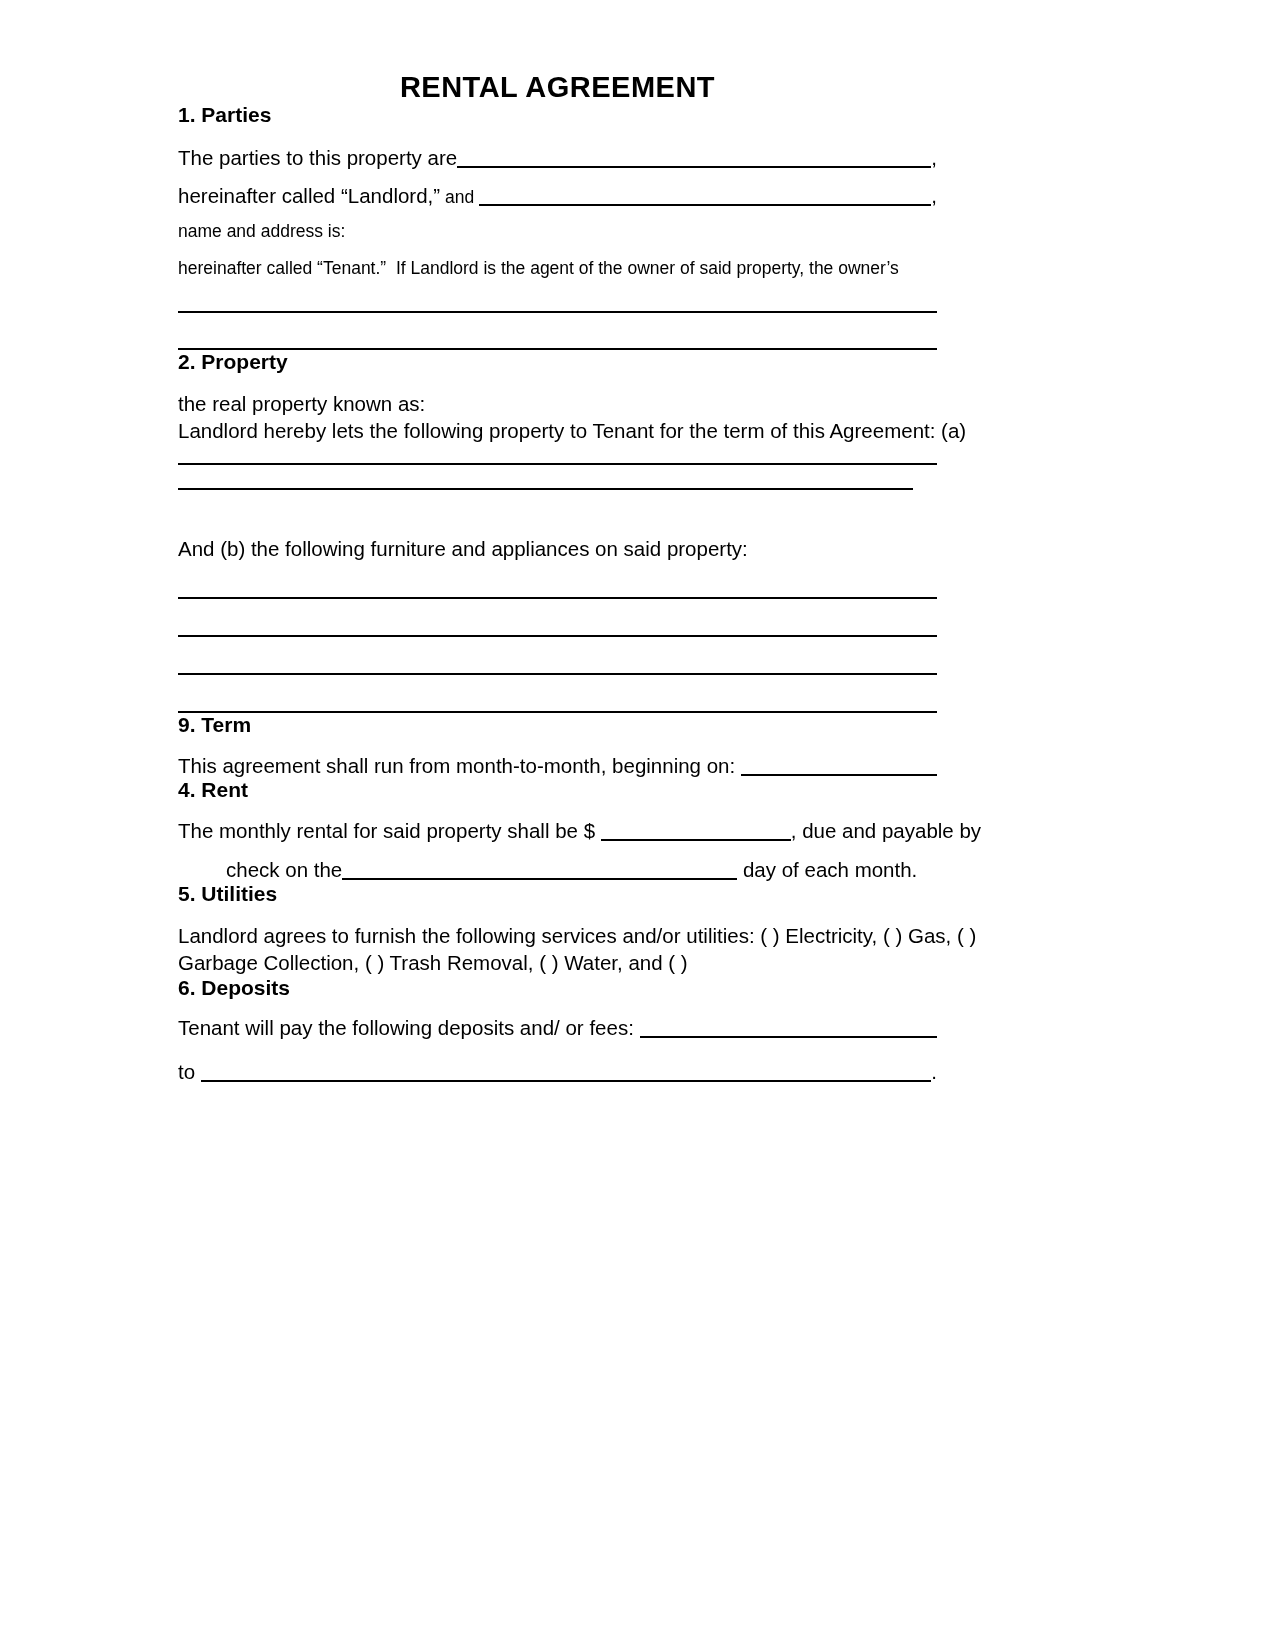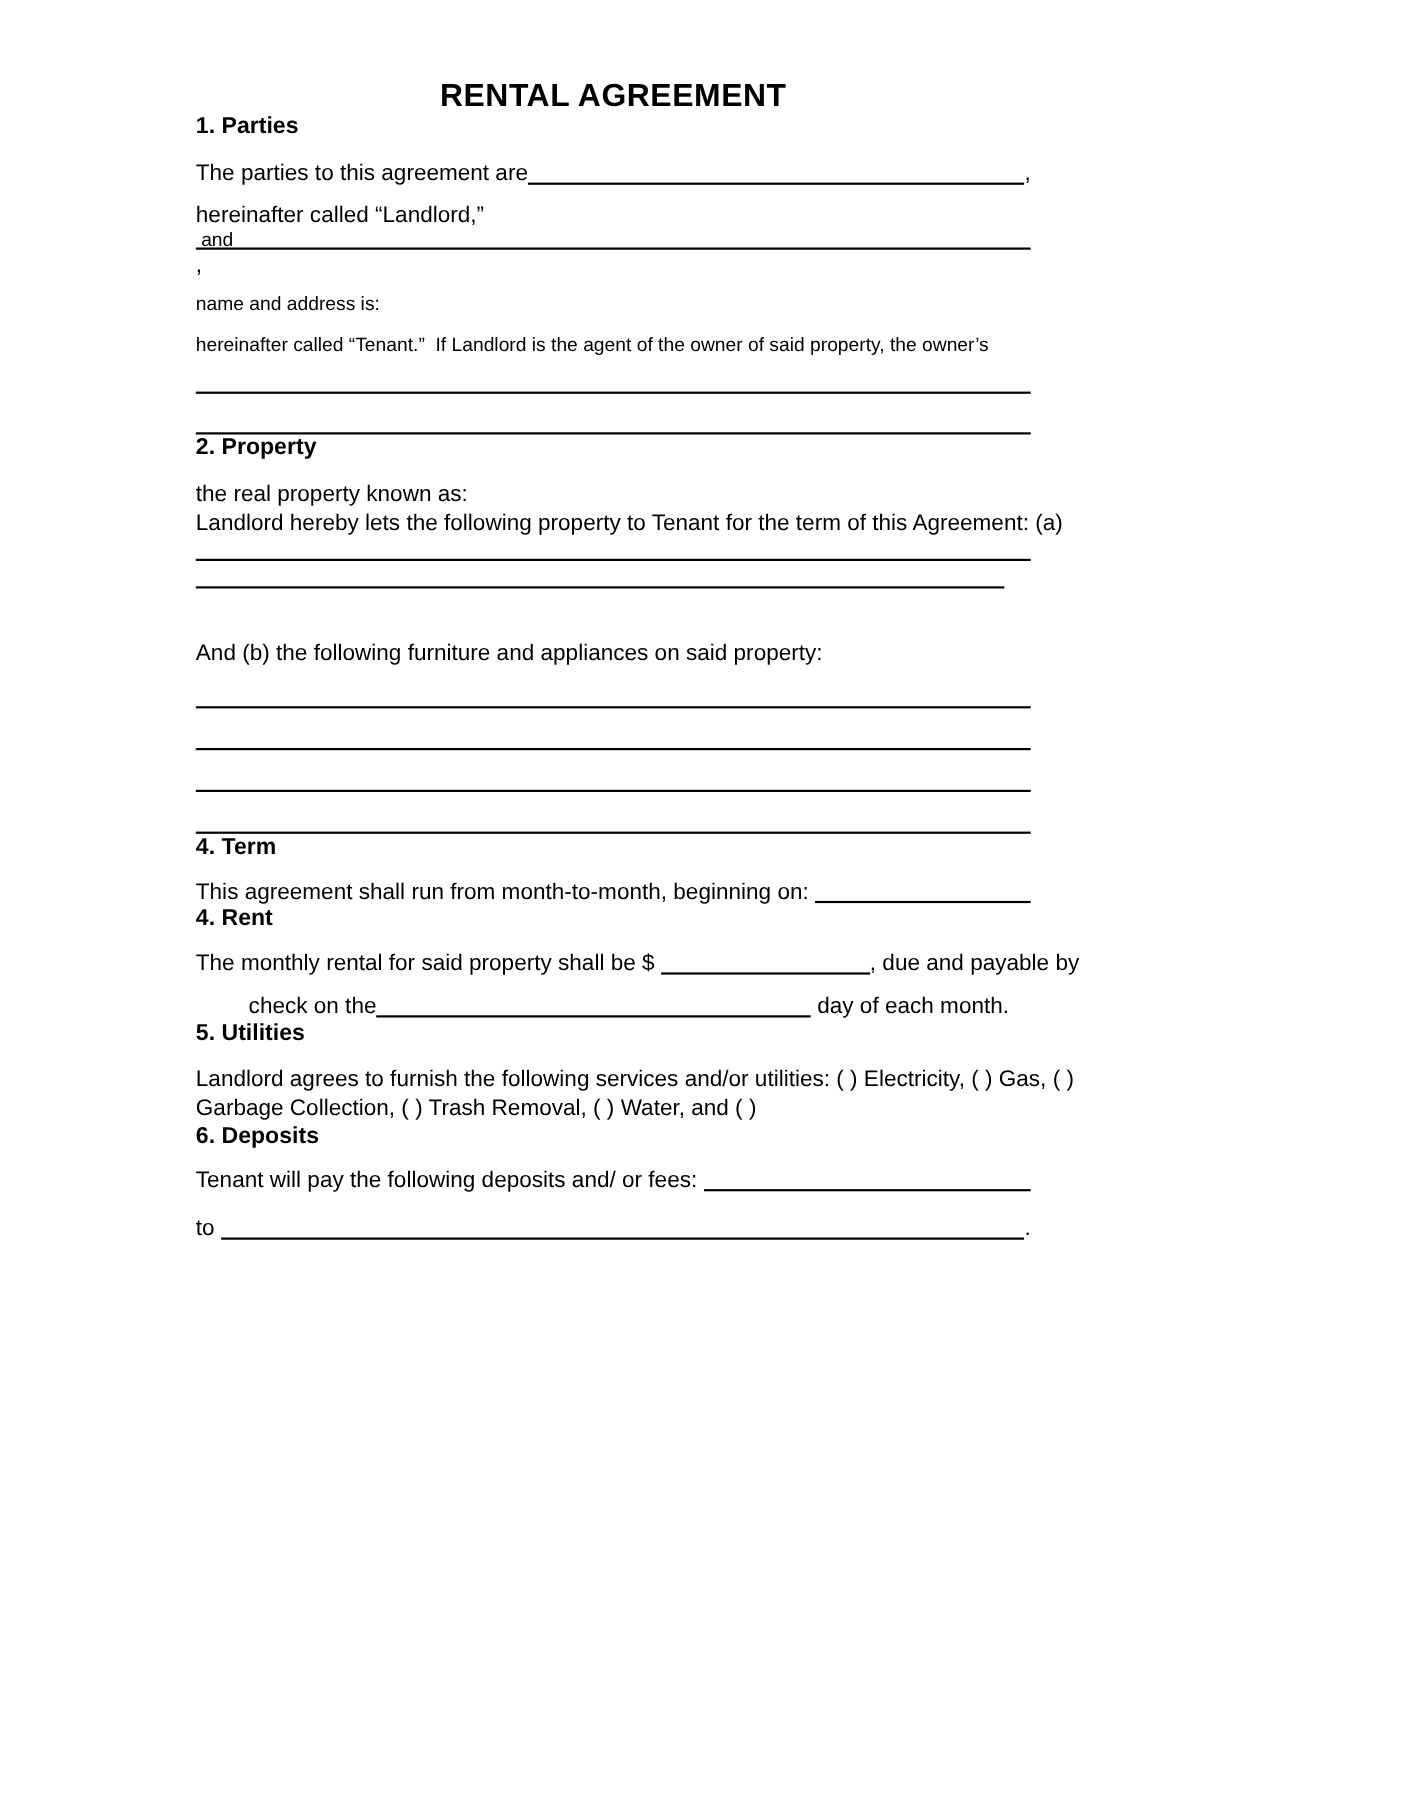--- a/index.html
+++ b/index.html
@@ -84,21 +84,21 @@
   .w395 { width: 395px; }
   
   .rule {
     height: 2px;
     background: #000;
   }
   .rule.short { width: calc(100% - 24px); }
 
   
   .mt13 { margin-top: 13px; }
-  .mt14 { margin-top: 14px; flex-direction: column; }
+  .mt14 { margin-top: 14px; }
   .mt15 { margin-top: 15px; margin-left: 48px; }
   .mt16 { margin-top: 16px; }
   .mt17 { margin-top: 17px; }
   .mt19 { margin-top: 19px; }
   .mt20 { margin-top: 20px; }
   .mt23 { margin-top: 23px; }
   .mt32 { margin-top: 32px; }
   .mt34 { margin-top: 34px; }
   .mt35 { margin-top: 35px; }
   .mt36 { margin-top: 36px; }
@@ -112,21 +112,21 @@
 </head>
 <body>
 
 <div class="page">
 
   <h1 class="doc-title">RENTAL AGREEMENT</h1>
 
   <section>
     <h2 class="sec-heading mt89">1. Parties</h2>
     <div class="tline mt19">
-      <span class="t">The parties to this agreement are</span>
+      <span class="t">The parties to this property are</span>
       <span class="fill"></span>
       <span class="t">,</span>
     </div>
     <div class="tline mt14">
       <span class="t">hereinafter called “Landlord,”</span>
       <span class="t small"> and </span>
       <span class="fill"></span>
       <span class="t">,</span>
     </div>
     <div class="sline mt13">name and address is:</div>
@@ -144,21 +144,21 @@
     <div class="rule mt19"></div>
     <div class="rule short mt23"></div>
     <div class="tline mt47">And (b) the following furniture and appliances on said property:</div>
     <div class="rule mt36"></div>
     <div class="rule mt36"></div>
     <div class="rule mt36"></div>
     <div class="rule mt36"></div>
   </section>
 
   <section>
-    <h2 class="sec-heading mt59">4. Term</h2>
+    <h2 class="sec-heading mt59">9. Term</h2>
     <div class="tline mt17">
       <span class="t">This agreement shall run from month-to-month, beginning on: </span>
       <span class="fill"></span>
     </div>
   </section>
 
   <section>
     <h2 class="sec-heading mt55">4. Rent</h2>
     <div class="tline mt17">
       <span class="t">The monthly rental for said property shall be $ </span>

